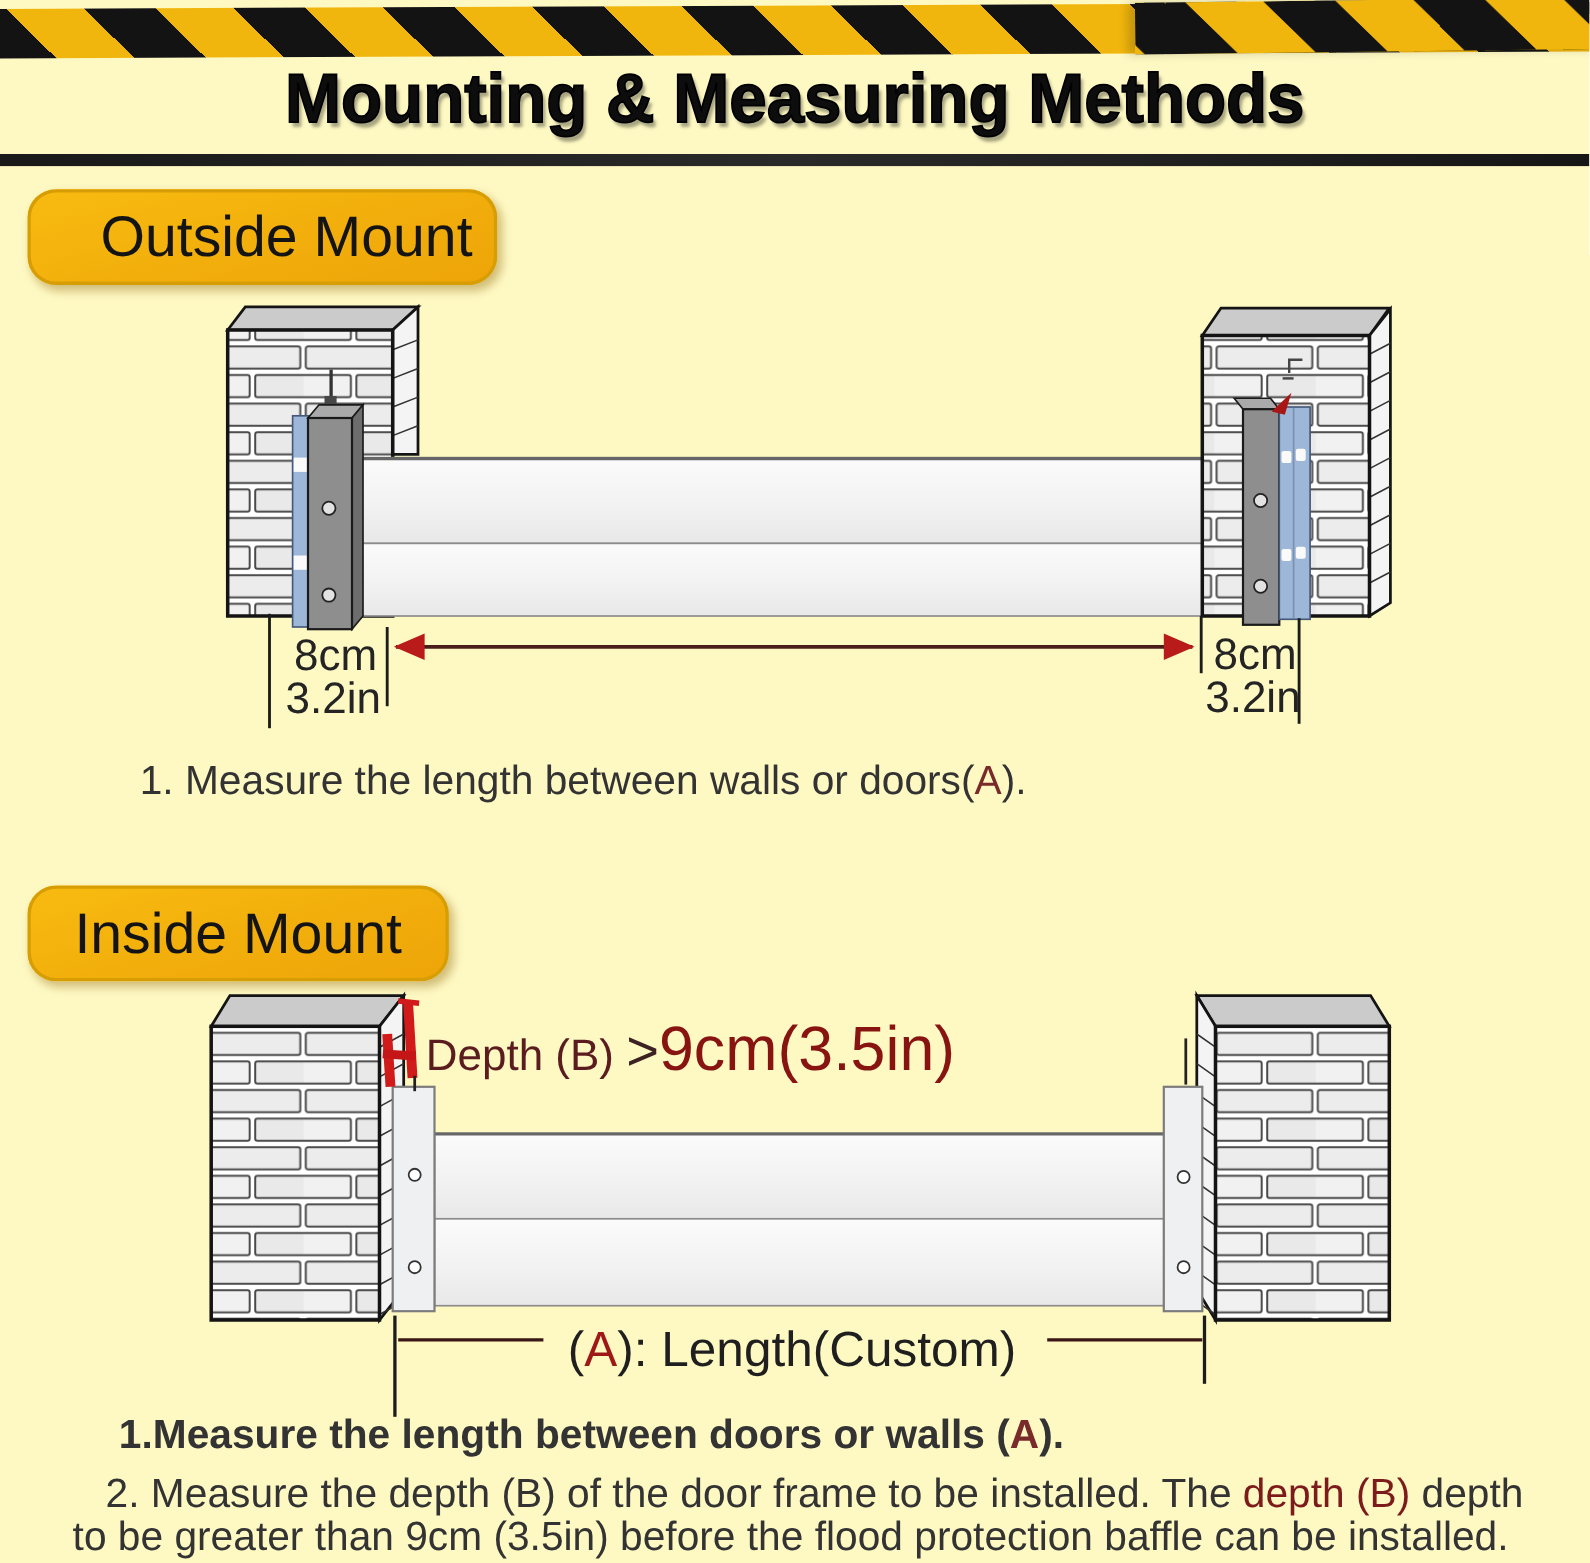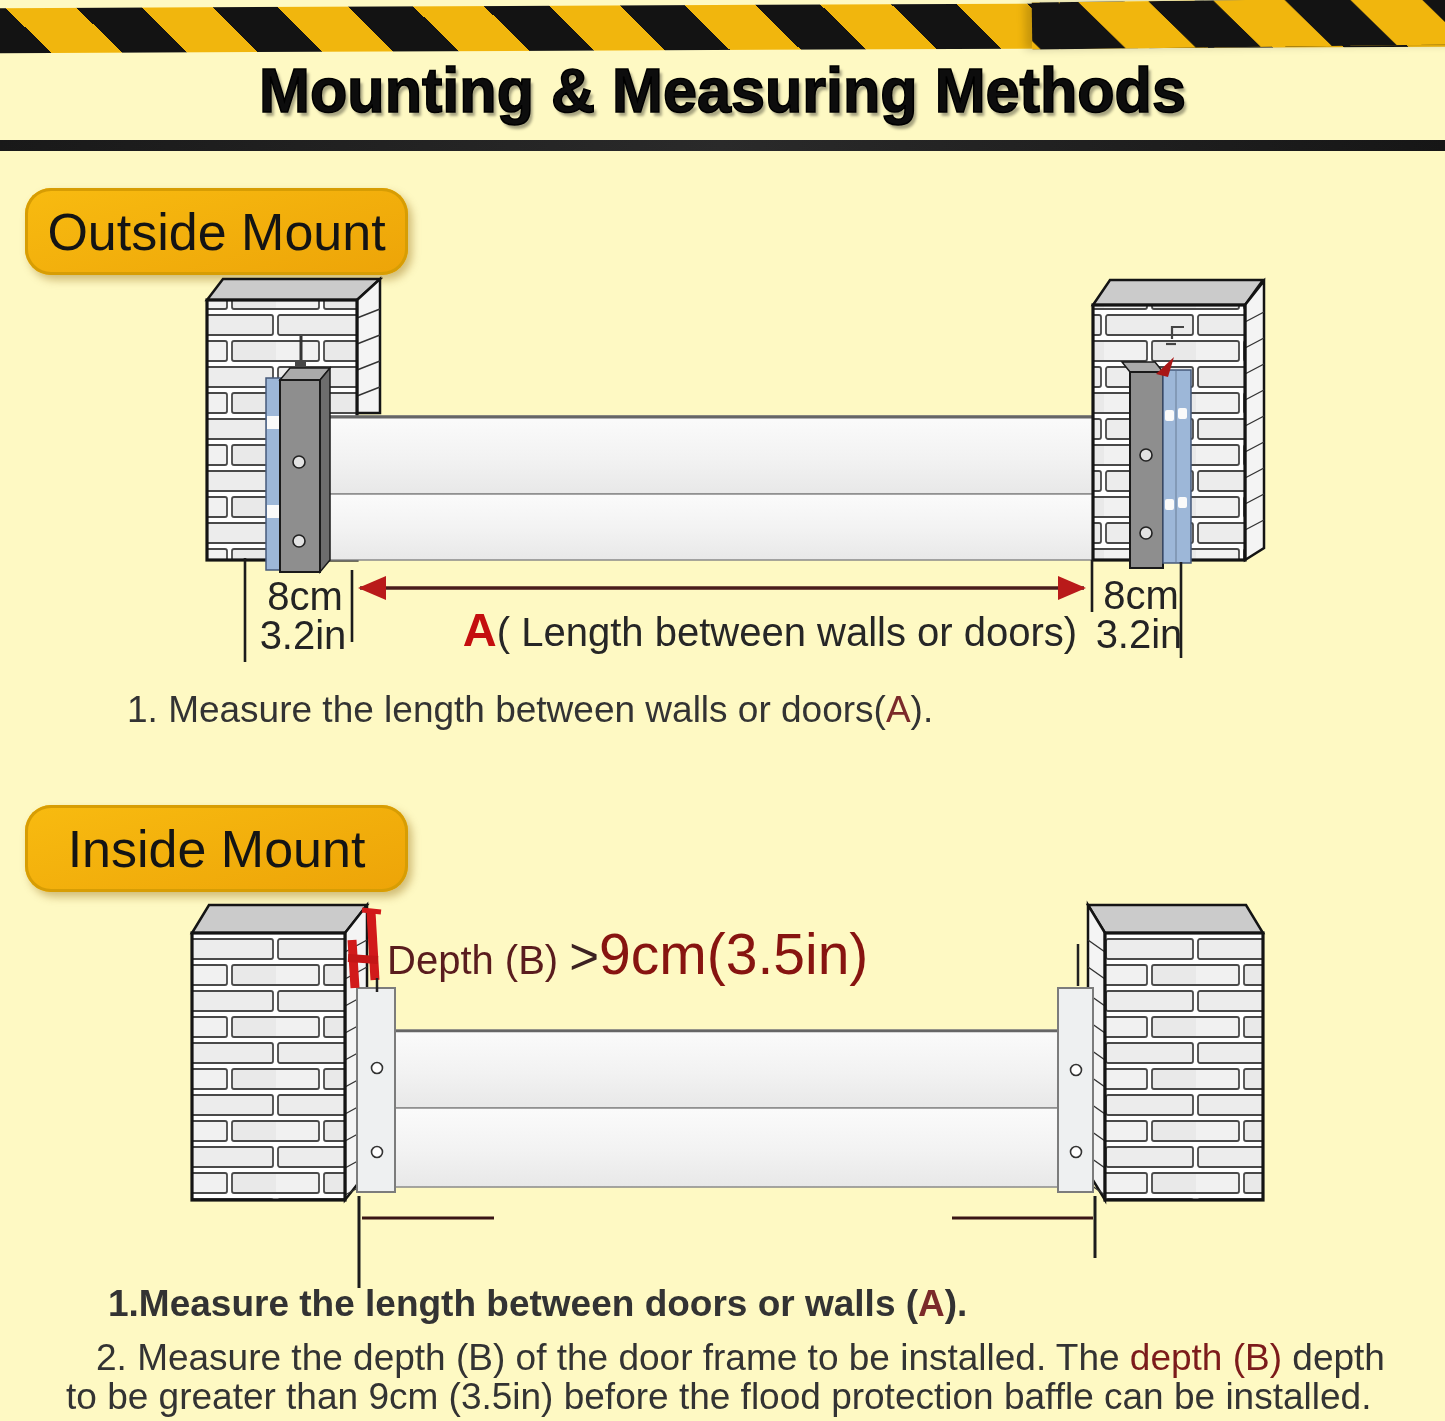--- a/index.html
+++ b/index.html
@@ -15,21 +15,21 @@
               transform:scaleX(0.97);-webkit-text-stroke:1.6px #000;
               text-shadow:3px 4px 3px rgba(0,0,0,0.35);}
   .title-bar{position:absolute;top:140px;left:0;width:100%;height:11px;
              background:linear-gradient(90deg,#191919,#2a2a2a,#161616);}
   
   .badge{position:absolute;left:25px;width:383px;height:87px;border-radius:26px;
          background:linear-gradient(165deg,#f8bb10,#eda408);
          box-shadow:inset 0 0 0 3px #d79d04, 4px 5px 9px rgba(140,95,0,0.40);
          display:flex;align-items:center;justify-content:center;
          font-size:52px;color:#141414;}
-  .badge-outside{top:188px;}
+  .badge-outside{top:172px;padding-left:44px;}
   .badge-inside{top:805px;}
   
   svg.diagram{position:absolute;left:0;top:0;}
   
   .t{position:absolute;white-space:nowrap;color:#2e2e2e;}
   .dim{font-size:40px;color:#242424;width:110px;text-align:center;}
   #dim-l-cm{left:250px;top:574px;}
   #dim-l-in{left:248px;top:613px;}
   #dim-r-cm{left:1086px;top:573px;}
   #dim-r-in{left:1084px;top:612px;}
@@ -197,32 +197,32 @@
         <line x1="952" y1="1218" x2="1093" y2="1218" stroke="#3a1616" stroke-width="3"></line>
       </g>
     </g>
   </svg>
 
   <div class="t dim" id="dim-l-cm">8cm</div>
   <div class="t dim" id="dim-l-in">3.2in</div>
   <div class="t dim" id="dim-r-cm">8cm</div>
   <div class="t dim" id="dim-r-in">3.2in</div>
 
-  <div class="t span-label">
-    <span class="bigA">A</span><span>( Length between walls or doors)</span>
-  </div>
 
   <div class="t step" id="out-step1">
     <span>1. Measure the length between walls or doors(</span><span class="darkA">A</span><span>).</span>
   </div>
 
   <div class="t depth-label">
     <span>Depth (B) </span><span class="gt">&gt;</span><span class="dval">9cm(3.5in)</span>
   </div>
 
+  <div class="t length-label">
+    <span>(</span><span class="lenA">A</span><span>): Length(Custom)</span>
+  </div>
 
   <div class="t step" id="in-step1">
     <span>1.Measure the length between doors or walls (</span><span class="darkA">A</span><span>).</span>
   </div>
   <div class="t step" id="in-step2">
     <span>2. Measure the depth (B) of the door frame to be installed. The </span><span class="hl">depth (B)</span><span> depth</span>
   </div>
   <div class="t step" id="in-step3">to be greater than 9cm (3.5in) before the flood protection baffle can be installed.</div>
 
 </div>

